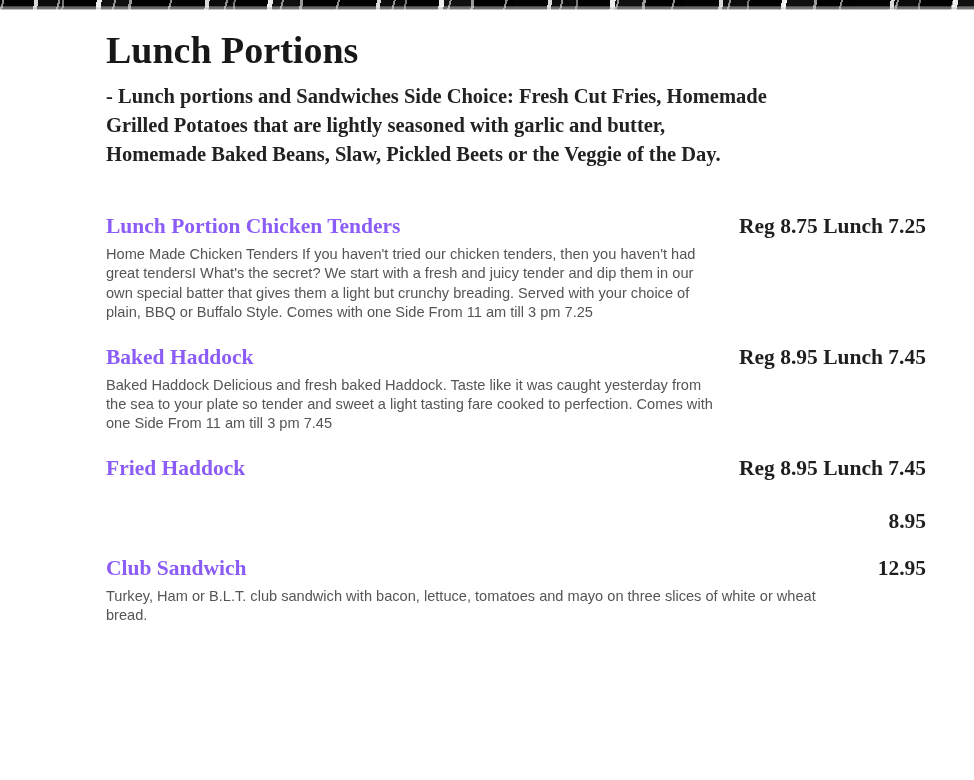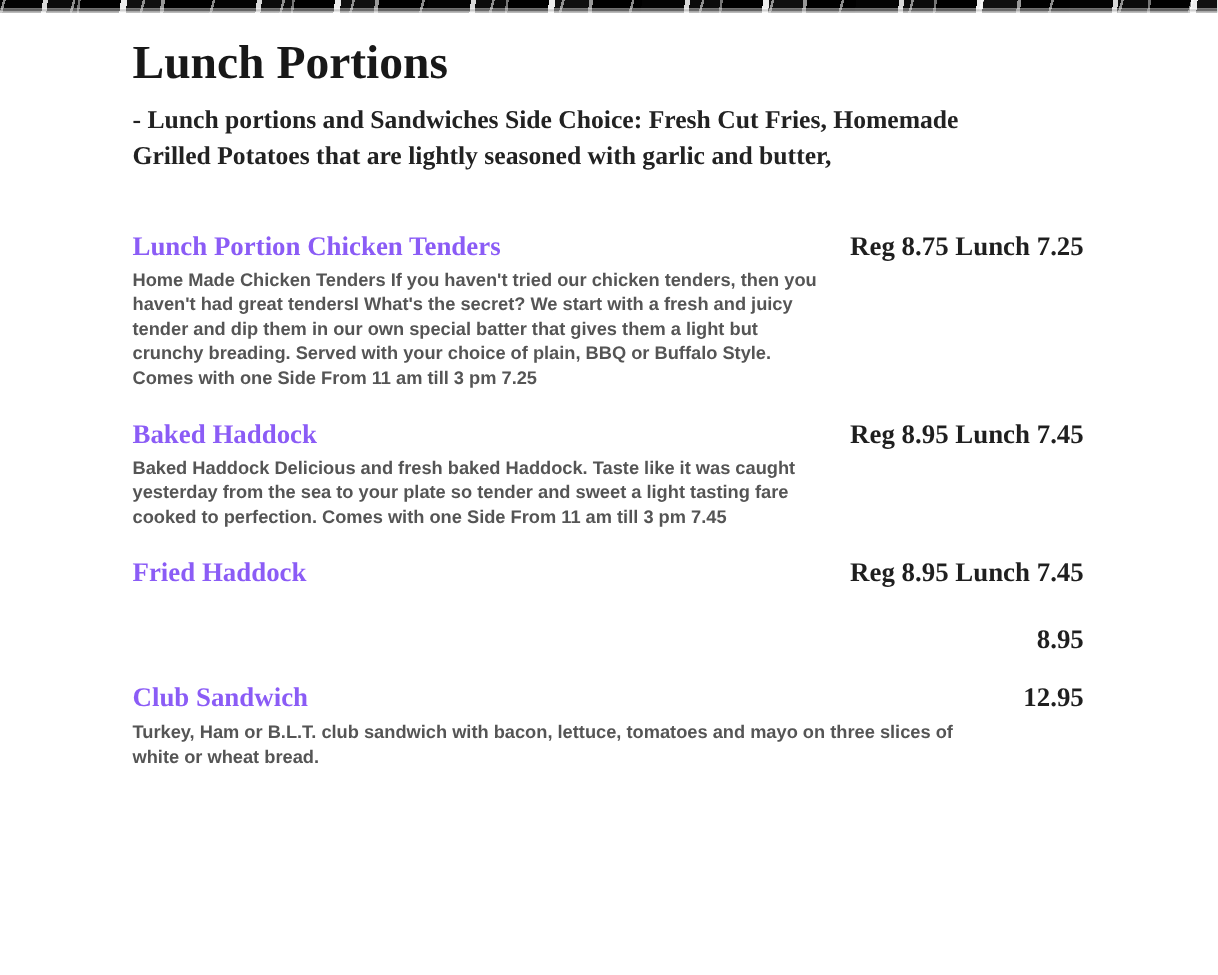--- a/index.html
+++ b/index.html
@@ -21,21 +21,21 @@
     width: 100%;
     background:
       linear-gradient(180deg, rgba(255,255,255,0) 0 6px, rgba(255,255,255,0.55) 7px, rgba(150,150,150,0.45) 8px, rgba(255,255,255,0.9) 10px),
       repeating-linear-gradient(-75deg, rgba(255,255,255,0) 0 21px, rgba(255,255,255,0.55) 21px 23px, rgba(255,255,255,0) 23px 54px),
       repeating-linear-gradient(97deg,
         #040404 0 34px, #d9d9d9 34px 38px, #0b0b0b 38px 62px, #777777 62px 64px,
         #000000 64px 96px, #ededed 96px 101px, #101010 101px 128px, #999999 128px 131px,
         #000000 131px 170px);
   }
   .content {
-    padding: 10px 107px 0 106px;
+    padding: 10px 48px 0 106px;
   }
   .page-title {
     margin: 8px 0 10px 0;
     font-size: 38px;
     line-height: 44px;
     font-weight: 700;
     color: #181818;
     letter-spacing: 0px;
   }
   .intro {
@@ -62,21 +62,21 @@
     line-height: 26px;
     font-weight: 700;
     color: #8b5cf6;
     font-family: "Liberation Serif", serif;
   }
   .item-desc {
     margin: 0;
     font-family: "Liberation Sans", sans-serif;
     font-size: 14.6px;
     line-height: 19.4px;
-    font-weight: 700;
+    font-weight: 400;
     color: #555555;
   }
   .item-price {
     flex: 0 0 auto;
     white-space: nowrap;
     font-size: 21.5px;
     line-height: 26px;
     font-weight: 700;
     color: #1f1f1f;
     font-family: "Liberation Serif", serif;
@@ -87,20 +87,21 @@
 
 <div class="page">
   <div class="texture-strip"></div>
   <div class="content">
 
     <h1 class="page-title">Lunch Portions</h1>
 
     <p class="intro">
       <span class="intro-line">- Lunch portions and Sandwiches Side Choice: Fresh Cut Fries, Homemade</span>
       <span class="intro-line">Grilled Potatoes that are lightly seasoned with garlic and butter,</span>
+      <span class="intro-line">Homemade Baked Beans, Slaw, Pickled Beets or the Veggie of the Day.</span>
     </p>
 
     <div class="menu-items">
 
       <div class="menu-item">
         <div class="item-main">
           <h2 class="item-name">Lunch Portion Chicken Tenders</h2>
           <p class="item-desc">Home Made Chicken Tenders If you haven't tried our chicken tenders, then you haven't had great tendersI What's the secret? We start with a fresh and juicy tender and dip them in our own special batter that gives them a light but crunchy breading. Served with your choice of plain, BBQ or Buffalo Style. Comes with one Side From 11 am till 3 pm 7.25</p>
         </div>
         <div class="item-price">Reg 8.75 Lunch 7.25</div>

